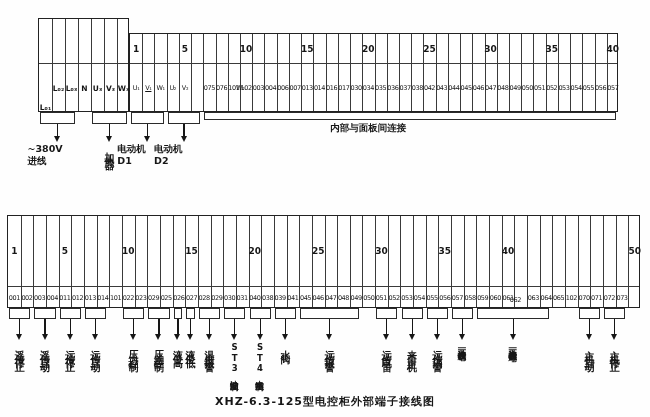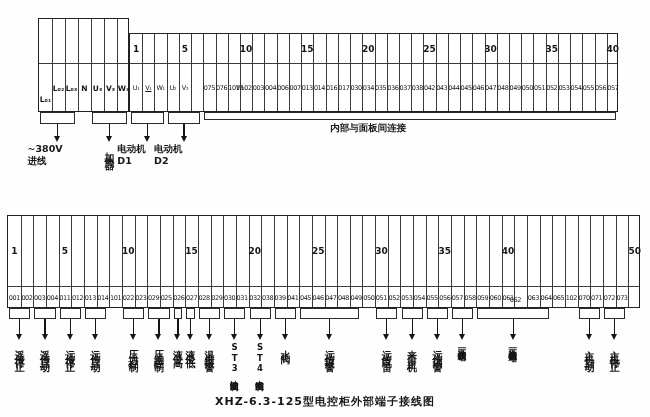--- a/index.html
+++ b/index.html
@@ -28,21 +28,21 @@
 <div class="stage">
   <div id="topLayer" class="abs" style="left:0;top:0;width:650px;height:417px;">
       <div class="abs strip-outer" style="left: 38px; top: 18px; width: 91px; height: 94px;">
         <div class="abs hline" style="left: 0px; top: 44px; width: 100%;"></div>
         <div class="abs vline" style="left: 13px; top: 0px; height: 100%;"></div>
         <div class="abs vline" style="left: 26px; top: 0px; height: 100%;"></div>
         <div class="abs vline" style="left: 39px; top: 0px; height: 100%;"></div>
         <div class="abs vline" style="left: 52px; top: 0px; height: 100%;"></div>
         <div class="abs vline" style="left: 65px; top: 0px; height: 100%;"></div>
         <div class="abs vline" style="left: 78px; top: 0px; height: 100%;"></div>
-        <div class="abs leftlab" style="left: -2px; top: 52px; width: 17px; height: 57px;">L₀₁</div>
+        <div class="abs leftlab" style="left: -2px; top: 60px; width: 17px; height: 57px;">L₀₁</div>
         <div class="abs leftlab" style="left: 11px; top: 44px; width: 17px; height: 50px;">L₀₂</div>
         <div class="abs leftlab" style="left: 24px; top: 44px; width: 17px; height: 50px;">L₀₃</div>
         <div class="abs leftlab" style="left: 37px; top: 44px; width: 17px; height: 50px;">N</div>
         <div class="abs leftlab" style="left: 50px; top: 44px; width: 17px; height: 50px;">U₃</div>
         <div class="abs leftlab" style="left: 63px; top: 44px; width: 17px; height: 50px;">V₃</div>
         <div class="abs leftlab" style="left: 76px; top: 44px; width: 17px; height: 50px;">W₃</div>
       </div>
       <div class="abs strip-outer" style="left: 129px; top: 33px; width: 489px; height: 79px;">
         <div class="abs hline" style="left: 0px; top: 29px; width: 100%;"></div>
         <div class="abs vline" style="left: 12.22px; top: 0px; height: 100%;"></div>
@@ -236,21 +236,21 @@
         <div class="abs wire" style="left: 111.94px; top: 70px; width: 16.66px; height: 23px;">022</div>
         <div class="abs wire" style="left: 124.6px; top: 70px; width: 16.66px; height: 23px;">023</div>
         <div class="abs wire" style="left: 137.26px; top: 70px; width: 16.66px; height: 23px;">029</div>
         <div class="abs wire" style="left: 149.92px; top: 70px; width: 16.66px; height: 23px;">025</div>
         <div class="abs wire" style="left: 162.58px; top: 70px; width: 16.66px; height: 23px;">026</div>
         <div class="abs wire" style="left: 175.24px; top: 70px; width: 16.66px; height: 23px;">027</div>
         <div class="abs wire" style="left: 187.9px; top: 70px; width: 16.66px; height: 23px;">028</div>
         <div class="abs wire" style="left: 200.56px; top: 70px; width: 16.66px; height: 23px;">029</div>
         <div class="abs wire" style="left: 213.22px; top: 70px; width: 16.66px; height: 23px;">030</div>
         <div class="abs wire" style="left: 225.88px; top: 70px; width: 16.66px; height: 23px;">031</div>
-        <div class="abs wire" style="left: 238.54px; top: 70px; width: 16.66px; height: 23px;">032</div>
+        <div class="abs wire" style="left: 238.54px; top: 70px; width: 16.66px; height: 23px;">040</div>
         <div class="abs wire" style="left: 251.2px; top: 70px; width: 16.66px; height: 23px;">038</div>
         <div class="abs wire" style="left: 263.86px; top: 70px; width: 16.66px; height: 23px;">039</div>
         <div class="abs wire" style="left: 276.52px; top: 70px; width: 16.66px; height: 23px;">041</div>
         <div class="abs wire" style="left: 289.18px; top: 70px; width: 16.66px; height: 23px;">045</div>
         <div class="abs wire" style="left: 301.84px; top: 70px; width: 16.66px; height: 23px;">046</div>
         <div class="abs wire" style="left: 314.5px; top: 70px; width: 16.66px; height: 23px;">047</div>
         <div class="abs wire" style="left: 327.16px; top: 70px; width: 16.66px; height: 23px;">048</div>
         <div class="abs wire" style="left: 339.82px; top: 70px; width: 16.66px; height: 23px;">049</div>
         <div class="abs wire" style="left: 352.48px; top: 70px; width: 16.66px; height: 23px;">050</div>
         <div class="abs wire" style="left: 365.14px; top: 70px; width: 16.66px; height: 23px;">051</div>

